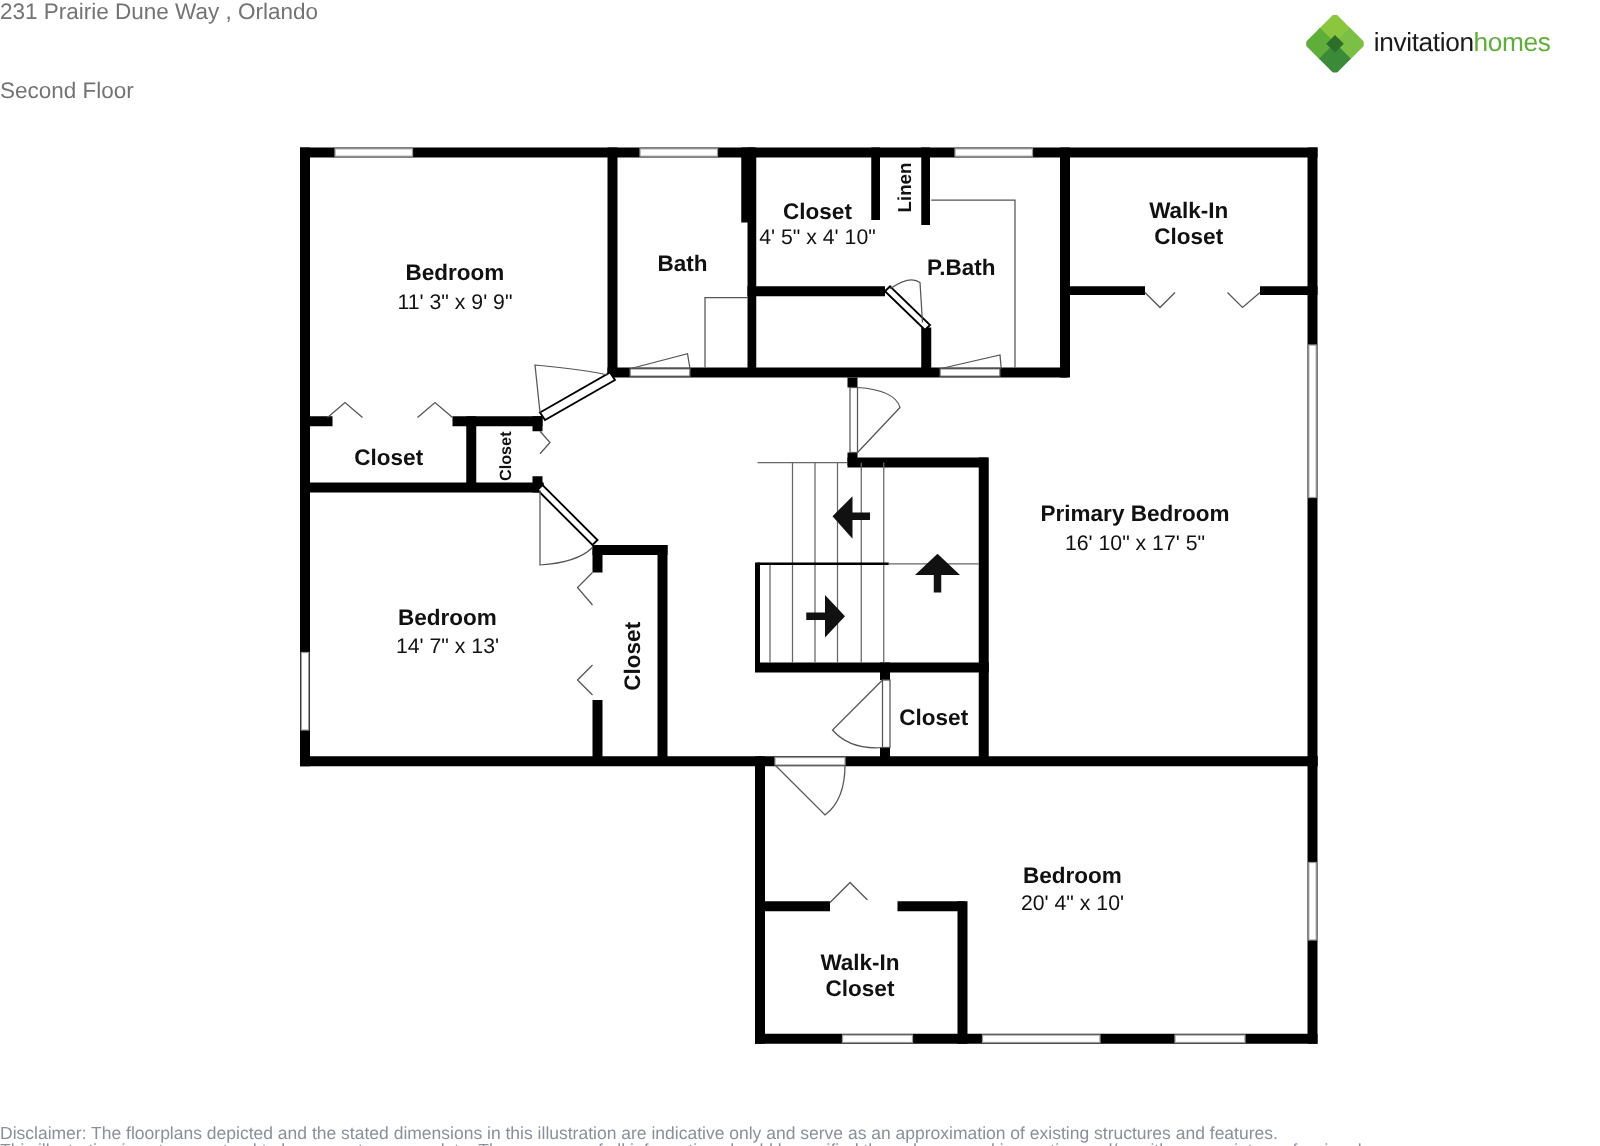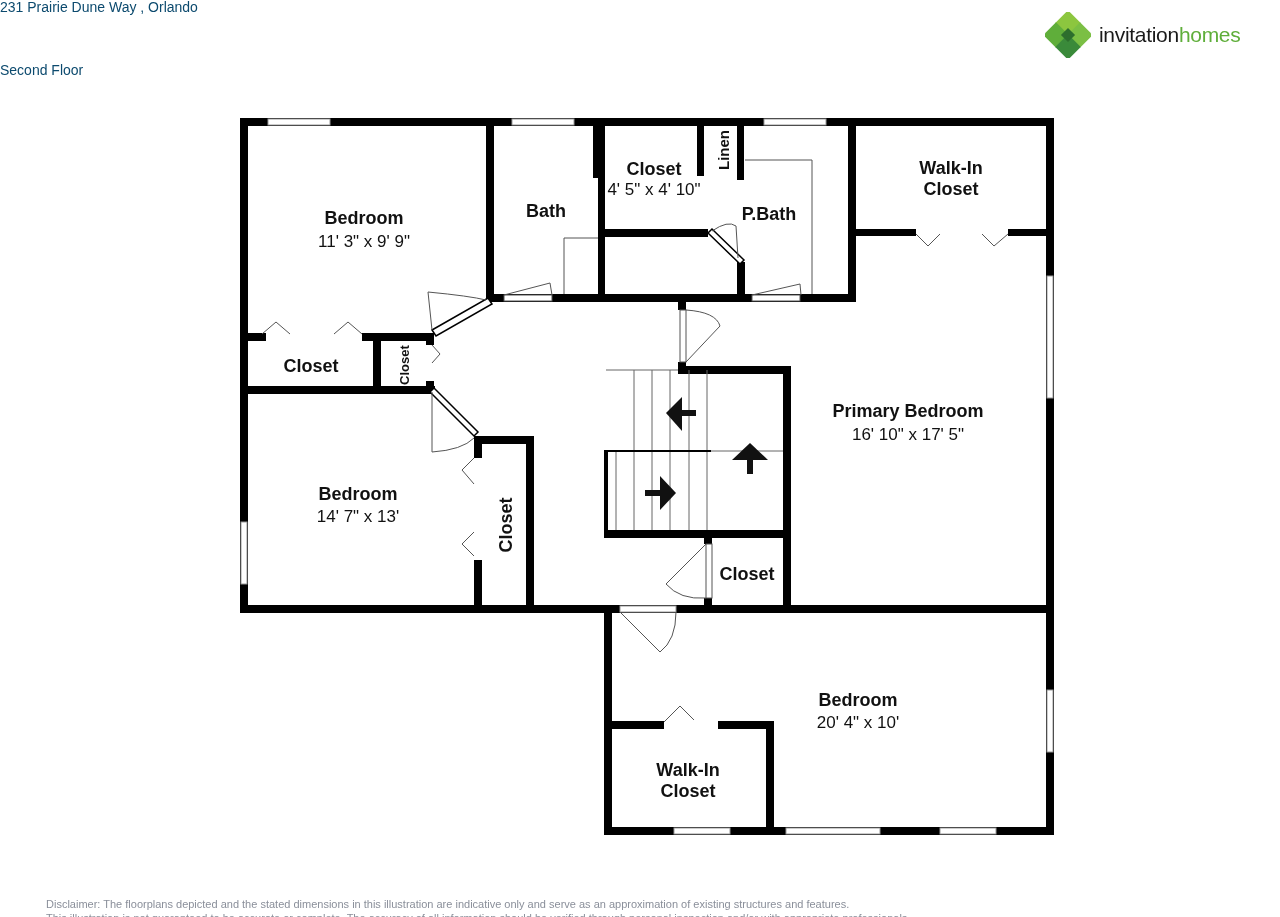--- a/index.html
+++ b/index.html
@@ -1,31 +1,31 @@
 <!DOCTYPE html>
 <html><head>
 <meta charset="utf-8">
 <style>
   html, body { margin:0; padding:0; background:#ffffff; }
   body { width:1280px; height:917px; position:relative; overflow:hidden; font-family:"Liberation Sans", sans-serif; color:#111; }
-  .hdr { position:absolute; left:0; font-size:14px; color:#0c4a6e; line-height:1; }
+  .hdr { position:absolute; left:0; font-size:18px; color:#737373; line-height:1; }
   #addr { top:0; }
   #floor { top:22px;margin-top:41px; }
   .logo { position:absolute; left:1045px; top:12px; display:flex; align-items:center; }
   .logo-text { font-size:21px; font-weight:normal; margin-left:8px; letter-spacing:-0.3px; }
   .logo-text .a { color:#1a1a1a; }
   .logo-text .b { color:#5fae3a; }
   svg.plan { position:absolute; left:0; top:0; }
   .rl { font-family:"Liberation Sans", sans-serif; font-weight:bold; font-size:18px; fill:#111; }
   .rd { font-family:"Liberation Sans", sans-serif; font-size:17px; fill:#111; }
   .wall { fill:#000; }
   .win { fill:#fff; stroke:#999; stroke-width:1; }
   .thin { stroke:#555; stroke-width:1; fill:none; }
   .stair { stroke:#666; stroke-width:1; fill:none; }
-  .disc { position:absolute; left:0; font-size:11px; color:#8a8f9a; white-space:nowrap;padding-left:46px; }
+  .disc { position:absolute; left:0; font-size:14px; color:#8a8f9a; white-space:nowrap; }
   #disc1 { top:898px; }
   #disc2 { top:912px; }
 </style>
 </head>
 <body>
 
 <div class="hdr" id="addr">231 Prairie Dune Way , Orlando</div>
 <div class="hdr" id="floor">Second Floor</div>
 
 <div class="logo">

